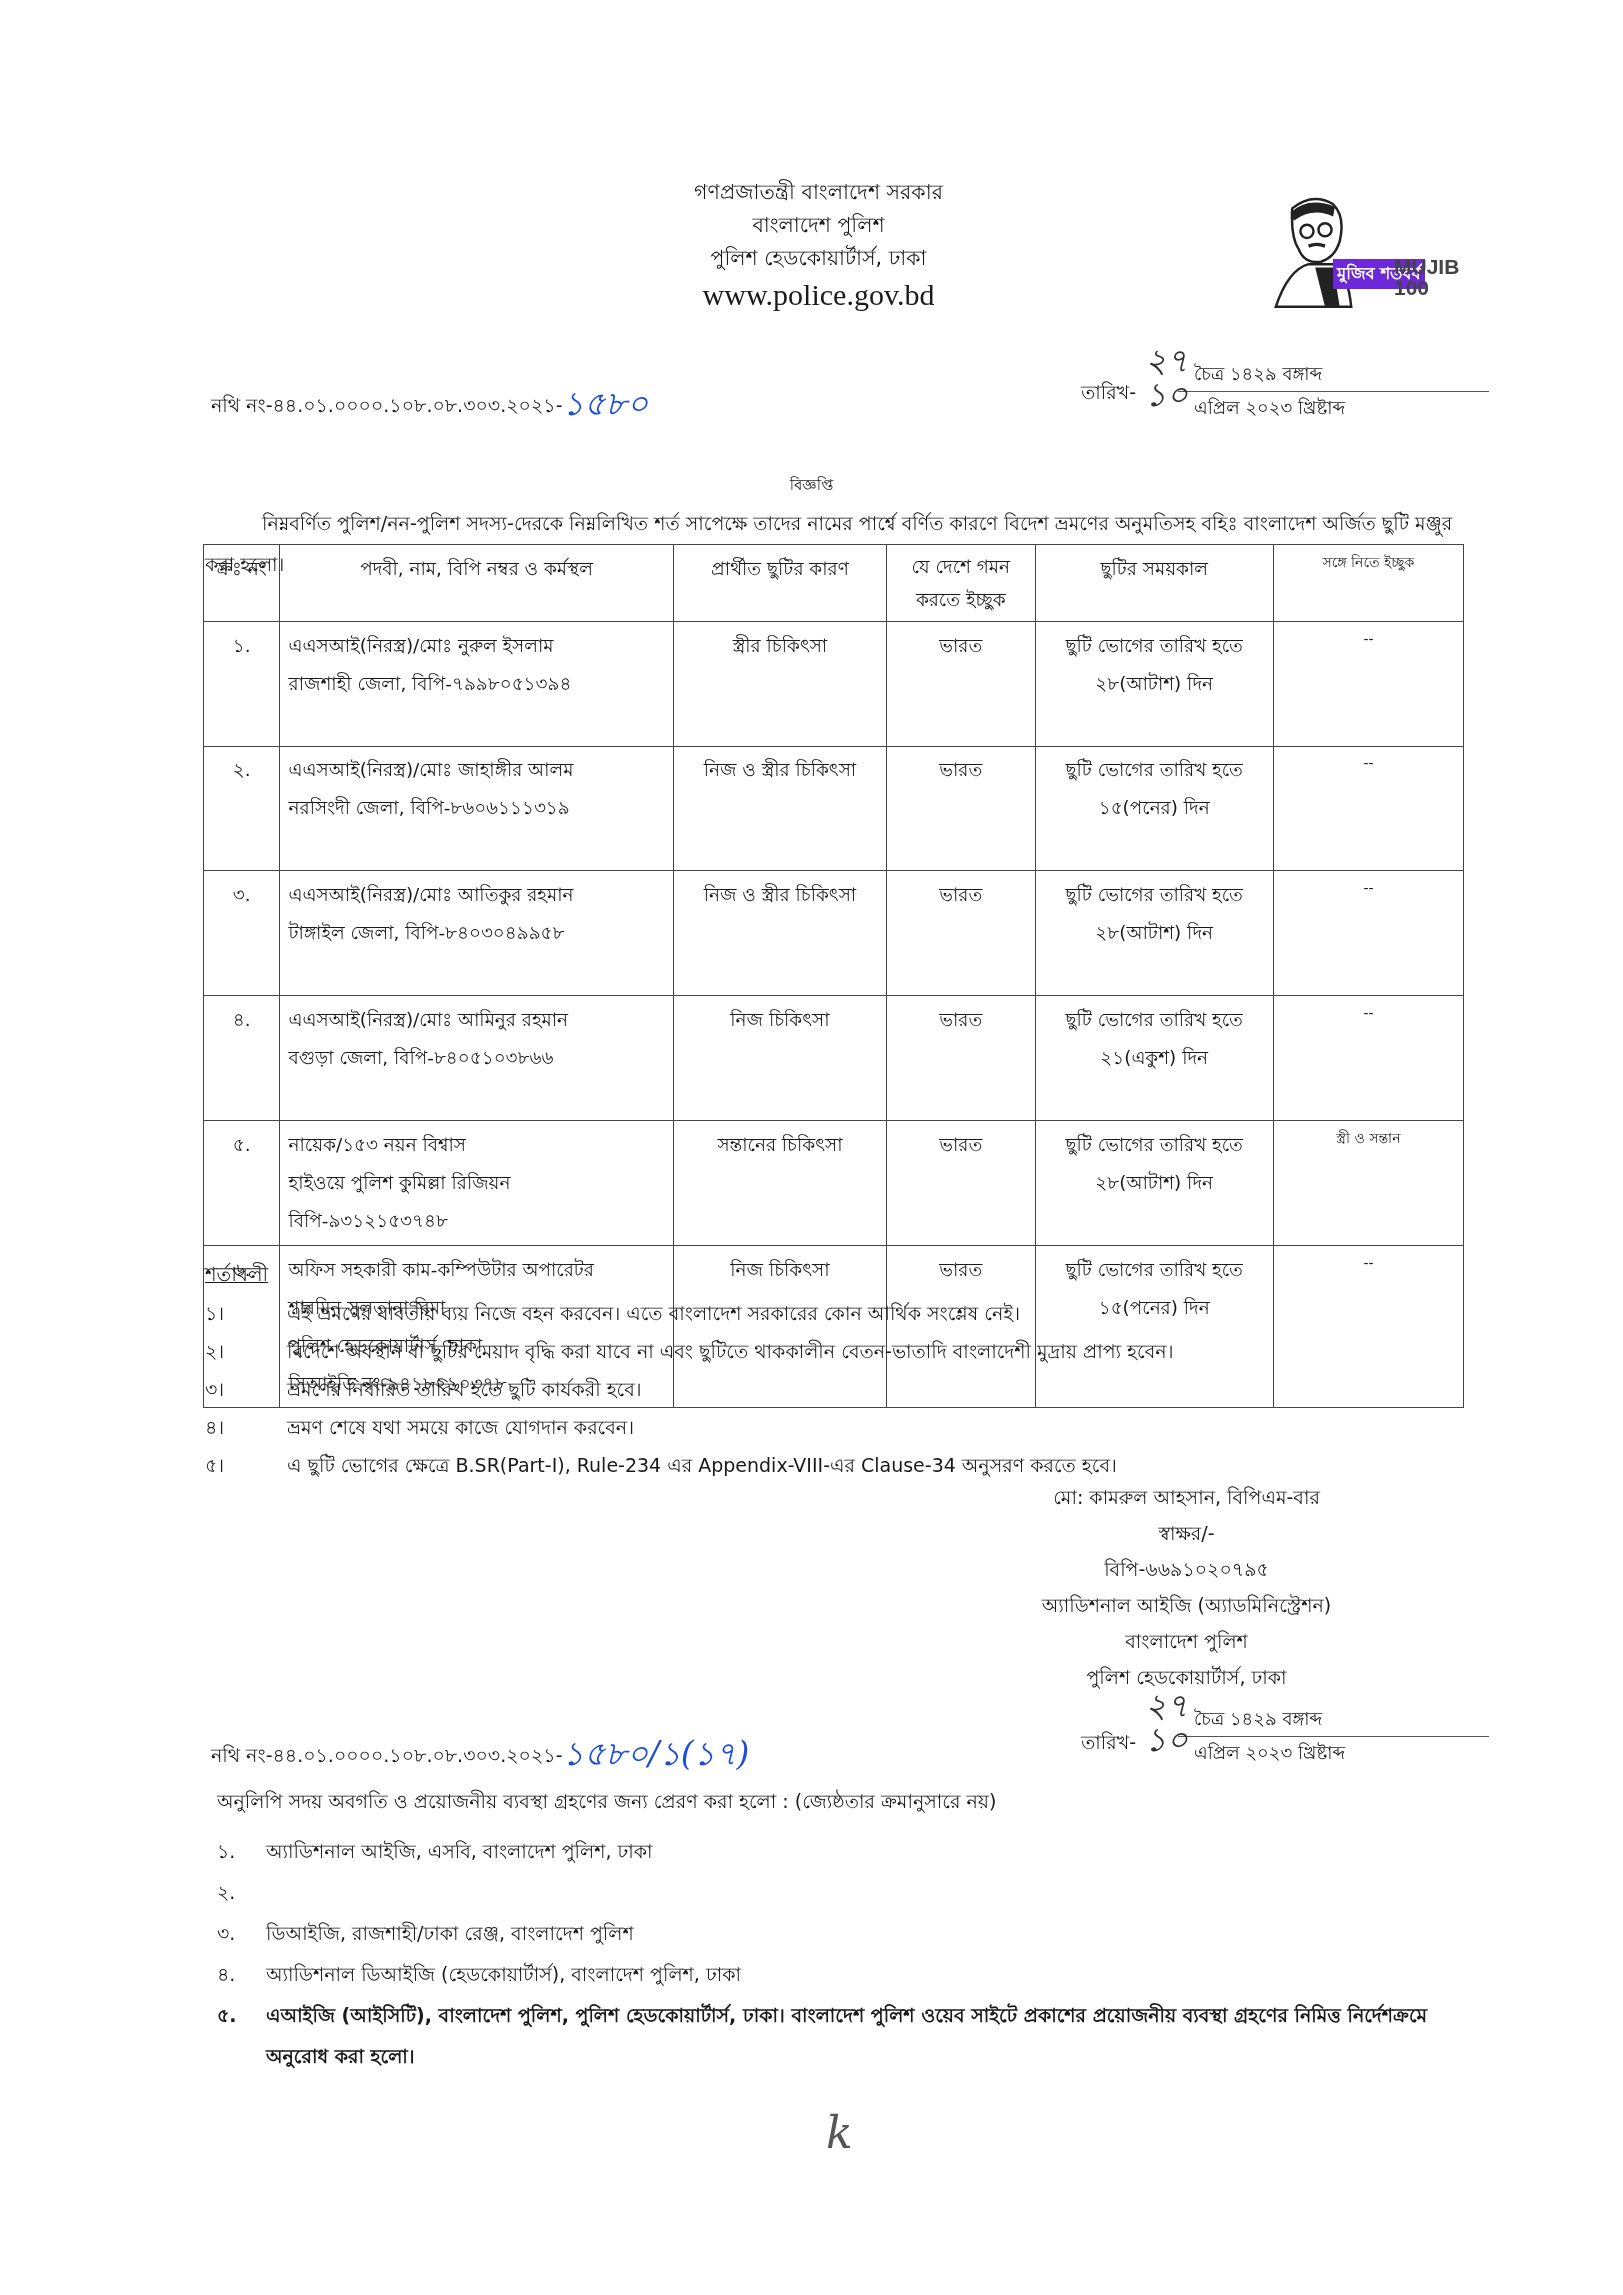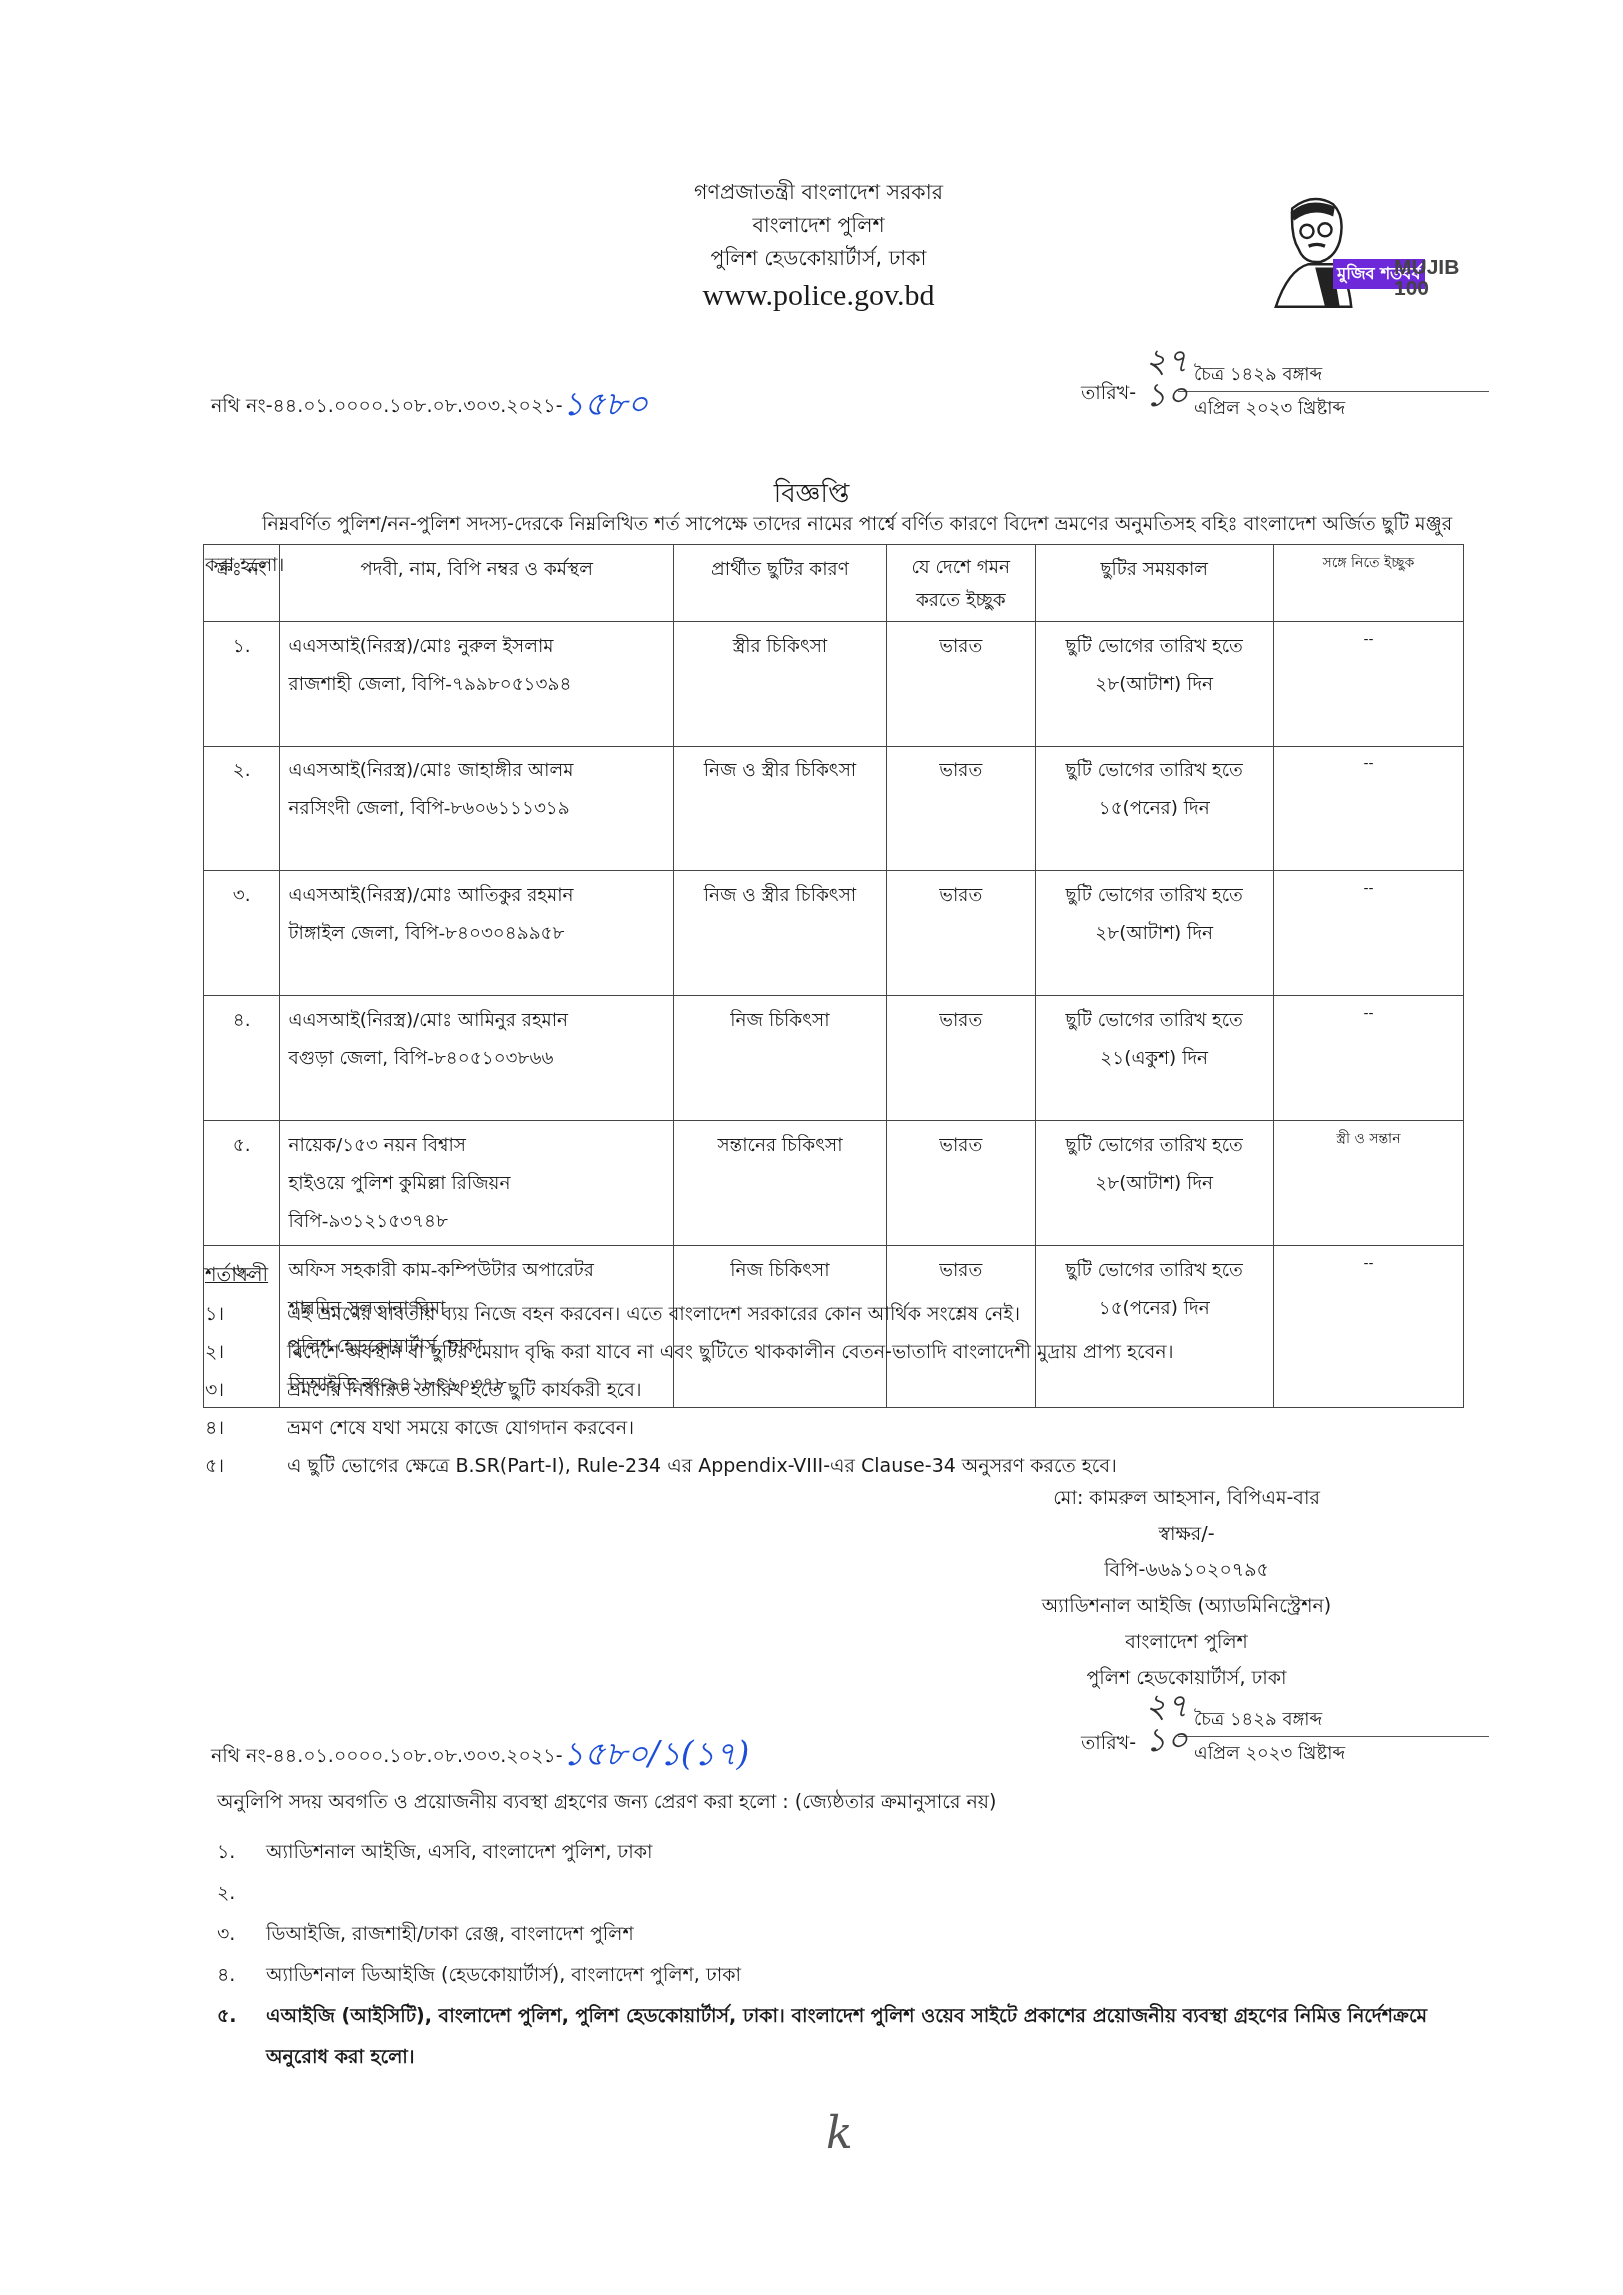--- a/index.html
+++ b/index.html
@@ -13,21 +13,21 @@
   .header-url { font-family: "Liberation Serif", serif; font-size: 30px; line-height: 39px; }
   .logo { left: 1243px; top: 192px; width: 205px; height: 123px; }
   .ref-line { left: 211px; font-size: 19px; }
   .ref-hand { font-family: "DejaVu Serif", serif; font-size: 33px; font-style: italic; color: #1d4ed8; vertical-align: -3.3px; }
   .date-label { font-size: 19px; }
   .date-block { width: 344px; }
   .date-row { display: flex; align-items: flex-end; height: 33px; }
   .date-hand { font-family: "DejaVu Serif", serif; font-style: italic; font-size: 33px; color: #333; width: 49px; }
   .date-text { font-size: 18px; }
   .date-rule { border-top: 1.6px solid #555; margin-left: 33px; }
-  .notice-title { left: 0; width: 1623px; top: 473px; text-align: center; font-size: 26px; }
+  .notice-title { left: 0; width: 1623px; top: 473px; text-align: center; font-size: 15px; }
   .para { left: 205px; width: 1276px; top: 503px; font-size: 19px; line-height: 41px; }
   .para .indent { padding-left: 57px; }
   table.leave {
     position: absolute; left: 203px; top: 544px; width: 1261px;
     border-collapse: collapse; font-size: 18.4px;
   }
   table.leave th, table.leave td {
     border: 1.6px solid #444; vertical-align: top; padding: 4.9px 8.2px; line-height: 38px;
   }
   table.leave th { font-weight: normal; text-align: center; }

